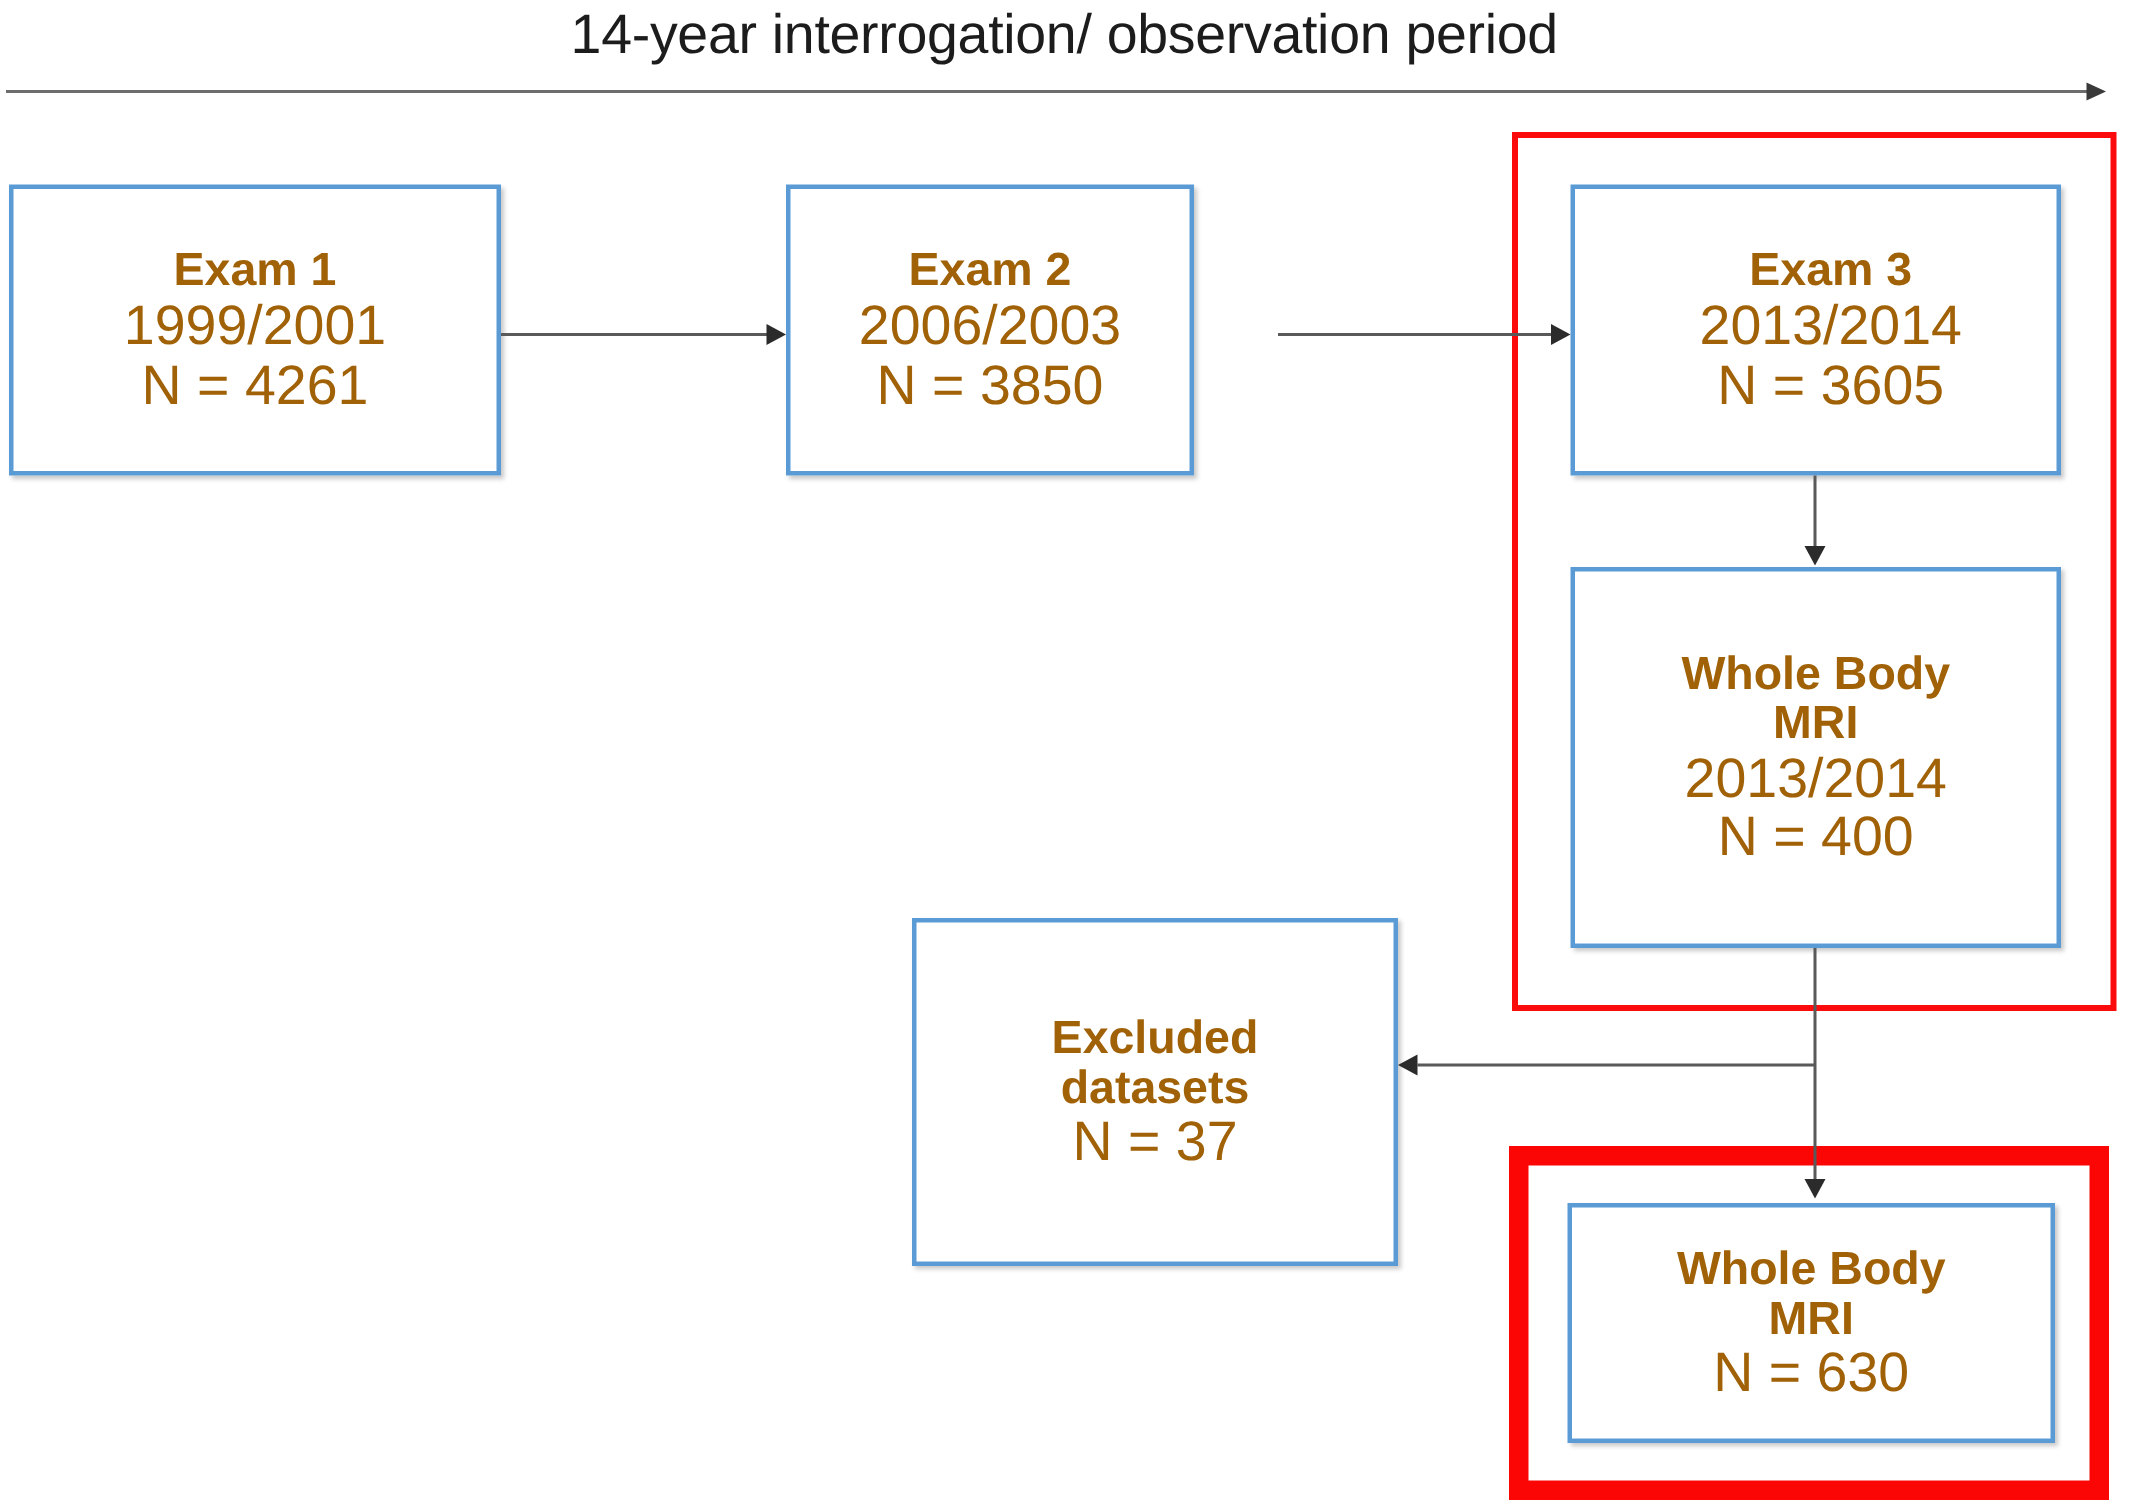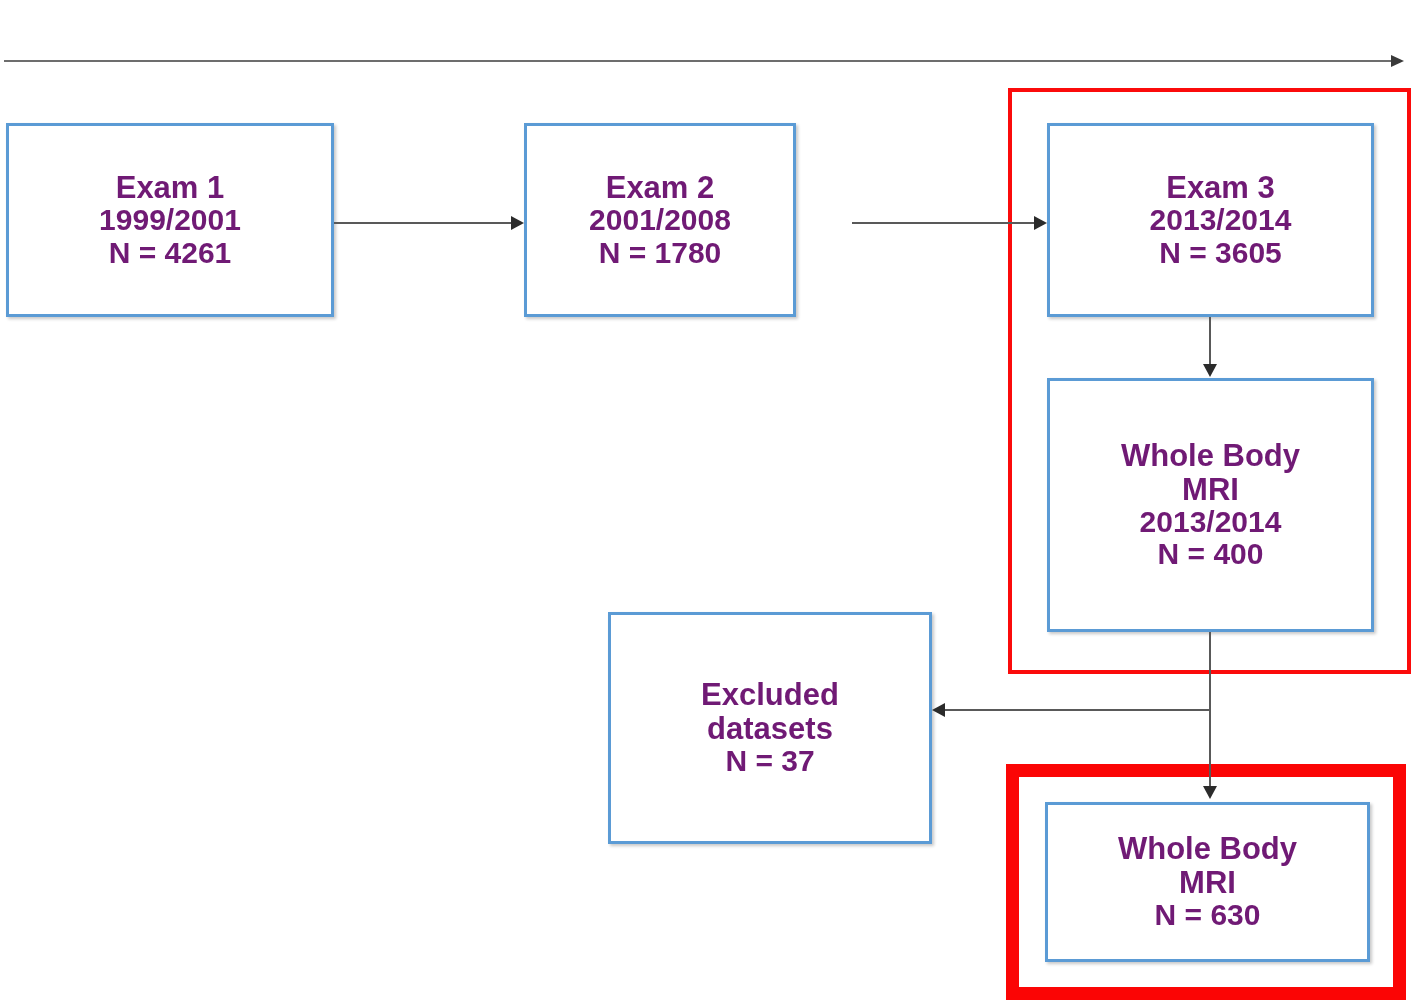--- a/index.html
+++ b/index.html
@@ -73,29 +73,29 @@
   .node {
     position: absolute;
     box-sizing: border-box;
     border: 3px solid #5b9bd5;
     background: #ffffff;
     box-shadow: 2px 2px 3px rgba(0,0,0,0.22);
     display: flex;
     flex-direction: column;
     align-items: center;
     justify-content: center;
-    color: #701a75;
+    color: #a16207;
   }
   .node .line {
     display: block;
     text-align: center;
     white-space: nowrap;
     line-height: 1.08;
-    font-size: 30px;
-    font-weight: 700;
+    font-size: 37px;
+    font-weight: 400;
   }
   .node .line.bold {
     font-weight: 700;
     font-size: 31px;
   }
 
   
   .hline {
     position: absolute;
     height: 2px;
@@ -129,40 +129,41 @@
     border-left: 7px solid transparent;
     border-right: 7px solid transparent;
     border-top: 13px solid #2b2b2b;
   }
 </style>
 </head>
 <body>
 
 <div id="canvas">
 
+  <div class="timeline-title">14-year interrogation/ observation period</div>
 
   <div class="timeline-axis">
     <div class="shaft"></div>
     <div class="head"></div>
   </div>
 
   <div class="red-frame" style="left:1008px; top:88px; width:403px; height:586px;"></div>
 
   <div class="red-frame thick" style="left:1006px; top:764px; width:400px; height:236px;"></div>
 
   <div class="node" style="left:6px; top:123px; width:328px; height:194px;">
     <span class="line bold">Exam 1</span>
     <span class="line">1999/2001</span>
     <span class="line">N = 4261</span>
   </div>
 
   <div class="node" style="left:524px; top:123px; width:272px; height:194px;">
     <span class="line bold">Exam 2</span>
-    <span class="line">2001/2008</span>
-    <span class="line">N = 1780</span>
+    <span class="line">2006/2003</span>
+    <span class="line">N = 3850</span>
   </div>
 
   <div class="node" style="left:1047px; top:123px; width:327px; height:194px;padding-left:20px;">
     <span class="line bold">Exam 3</span>
     <span class="line">2013/2014</span>
     <span class="line">N = 3605</span>
   </div>
 
   <div class="node" style="left:1047px; top:378px; width:327px; height:254px;">
     <span class="line bold">Whole Body</span>

